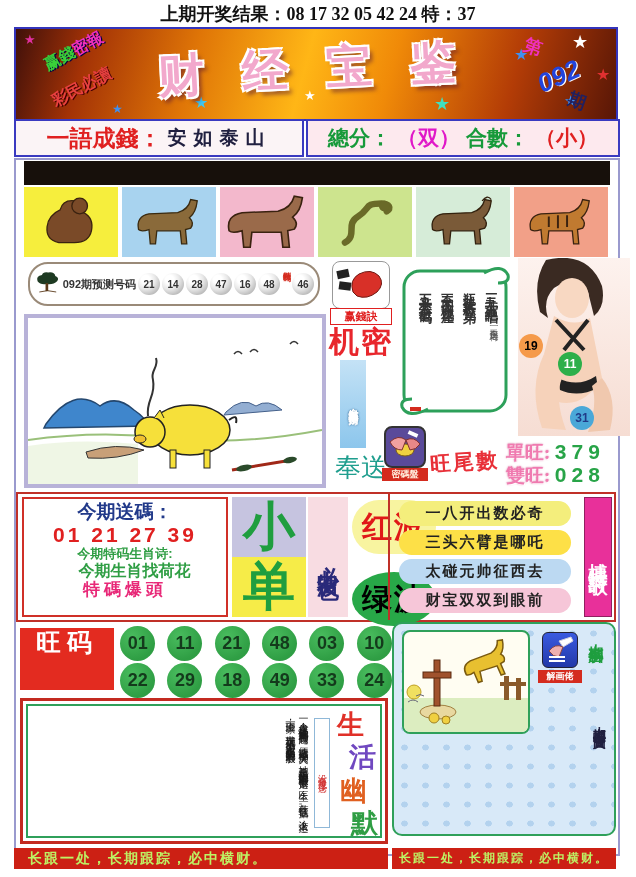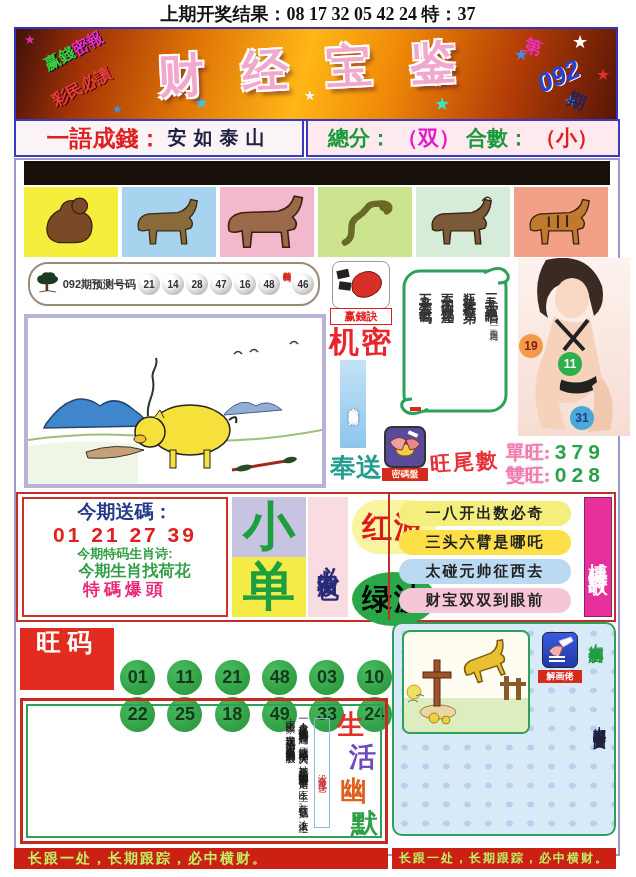--- a/index.html
+++ b/index.html
@@ -60,39 +60,39 @@
 
   
   #win-icon{left:332px;top:261px;width:56px;height:46px;background:#fff;border:1px solid #999;border-radius:8px;}
   #win-label{left:330px;top:308px;width:60px;background:#fff;border:1px solid #e02020;color:#e02020;
     font-weight:bold;font-size:11px;text-align:center;}
   #secret-text{left:328px;top:322px;width:66px;text-align:center;color:#e8262c;font-weight:bold;font-size:30px;
     font-family:"Liberation Serif",serif;letter-spacing:2px;}
   #secret-vert{left:340px;top:360px;width:26px;height:88px;background:linear-gradient(#c4e2f6,#8cc6ec);
     color:#fff;writing-mode:vertical-rl;font-size:10px;font-weight:bold;letter-spacing:1px;
     display:flex;align-items:center;justify-content:center;text-shadow:0 0 2px #4a7aa0;}
-  #gift-text{left:330px;top:450px;width:62px;color:#1f9e8e;font-weight:bold;font-size:26px;
+  #gift-text{left:330px;top:450px;width:62px;text-align:center;color:#1f9e8e;font-weight:normal;font-size:26px;
     font-family:"Liberation Serif",serif;}
   #plate-icon{left:384px;top:426px;width:42px;height:42px;border-radius:8px;border:2px solid #333;
     background:#5a4a9a;box-sizing:border-box;}
   #plate-label{left:382px;top:468px;width:46px;background:#d42b1e;color:#ffeedd;font-weight:bold;font-size:9px;text-align:center;}
 
   
   #scroll{left:398px;top:257px;width:118px;height:178px;}
   #scroll-poem{position:absolute;left:16px;top:26px;height:126px;writing-mode:vertical-rl;
     font-family:"Liberation Serif",serif;font-weight:bold;font-size:13px;color:#333;line-height:22px;letter-spacing:3px;}
   #scroll-sign{position:absolute;right:16px;top:64px;writing-mode:vertical-rl;font-size:9px;color:#555;letter-spacing:1px;}
   #scroll-seal{position:absolute;left:12px;bottom:24px;writing-mode:vertical-rl;font-size:8px;color:#fff;
     background:#d42b1e;padding:2px 1px;line-height:1.1;}
 
   
   #photo{left:518px;top:258px;width:112px;height:178px;background:linear-gradient(#fdf2ee,#f6ddd3);overflow:hidden;}
   .pball{position:absolute;width:24px;height:24px;border-radius:50%;display:flex;align-items:center;justify-content:center;
     font-weight:bold;font-size:12px;color:#203;}
-  #pball-0{left:1px;top:76px;background:#f59a4a;color:#7f1d1d;}
+  #pball-0{left:1px;top:76px;background:#f59a4a;color:#000000;}
   #pball-1{left:40px;top:94px;background:#2daf4a;color:#fff;}
   #pball-2{left:52px;top:148px;background:#4aa8d8;color:#203a88;}
 
   
   #tail-label{left:430px;top:448px;color:#e83038;font-weight:bold;font-size:21px;
     font-family:"Liberation Serif",serif;transform:rotate(-4deg);letter-spacing:2px;}
   .tail-row{left:506px;width:126px;white-space:nowrap;}
   #tail-row-odd{top:440px;} #tail-row-even{top:463px;}
   .tail-lab{color:#f07ab0;font-weight:bold;font-size:19px;font-family:"Liberation Serif",serif;text-shadow:1px 1px 0 #fff,0 0 2px #d06090;}
   .tail-val{color:#28a448;font-weight:bold;font-size:21px;letter-spacing:5px;font-family:Liberation Sans, sans-serif;}
@@ -125,21 +125,21 @@
     font-family:"Liberation Serif",serif;font-weight:bold;font-size:15px;color:#222;letter-spacing:2px;}
   .pill-0{background:#f4ee7c;} .pill-1{background:#fde047;} .pill-2{background:#bcd9f2;} .pill-3{background:#f6c6d8;}
   #poem-title{left:584px;top:497px;width:28px;height:120px;background:#e8309a;border:1px solid #902060;
     display:flex;align-items:center;justify-content:center;writing-mode:vertical-rl;
     color:#fff;font-weight:bold;font-size:19px;font-family:"Liberation Serif",serif;letter-spacing:5px;box-sizing:border-box;}
 
   
   #hot-label{left:20px;top:628px;width:94px;height:62px;background:#e32b20;color:#fff;
     font-family:"Liberation Serif",serif;font-weight:bold;font-size:25px;text-align:center;line-height:30px;letter-spacing:6px;}
   #hot-balls{left:118px;top:626px;width:276px;height:68px;display:grid;
-    grid-template-columns:repeat(6,1fr);grid-template-rows:1fr 1fr;gap:2px 8px;align-items:center;justify-items:center;margin-top:34px;}
+    grid-template-columns:repeat(6,1fr);grid-template-rows:1fr 1fr;gap:2px 8px;align-items:center;justify-items:center;}
   .hotball{width:35px;height:35px;border-radius:50%;background:radial-gradient(circle at 35% 30%,#49bc5e,#2f9e44 70%);
     display:flex;align-items:center;justify-content:center;color:#143a1c;font-weight:bold;font-size:18px;}
 
   
   #rpanel{left:392px;top:622px;width:224px;height:214px;border:2px solid #2fa05a;border-radius:10px;
     background-color:#d8e9f8;box-sizing:border-box;
     background-image:radial-gradient(#b3d2ee 3px,transparent 3.6px);background-size:21px 19px;}
   #cartoon{position:absolute;left:8px;top:6px;width:128px;height:104px;background:#fffdf2;
     border:2px solid #2fa05a;border-radius:8px;box-sizing:border-box;overflow:hidden;}
   #explain-icon{position:absolute;left:148px;top:8px;width:36px;height:36px;border-radius:6px;border:1px solid #223;
@@ -379,21 +379,21 @@
     <div>旺码</div>
   </div>
   <div id="hot-balls" class="abs">
     <span class="hotball">01</span>
     <span class="hotball">11</span>
     <span class="hotball">21</span>
     <span class="hotball">48</span>
     <span class="hotball">03</span>
     <span class="hotball">10</span>
     <span class="hotball">22</span>
-    <span class="hotball">25</span>
+    <span class="hotball">29</span>
     <span class="hotball">18</span>
     <span class="hotball">49</span>
     <span class="hotball">33</span>
     <span class="hotball">24</span>
   </div>
 
   <div id="rpanel" class="abs">
     <div id="cartoon">
       <svg width="124" height="100" viewBox="0 0 124 100">
         <rect x="0" y="66" width="124" height="34" fill="#dcedc0"></rect>

